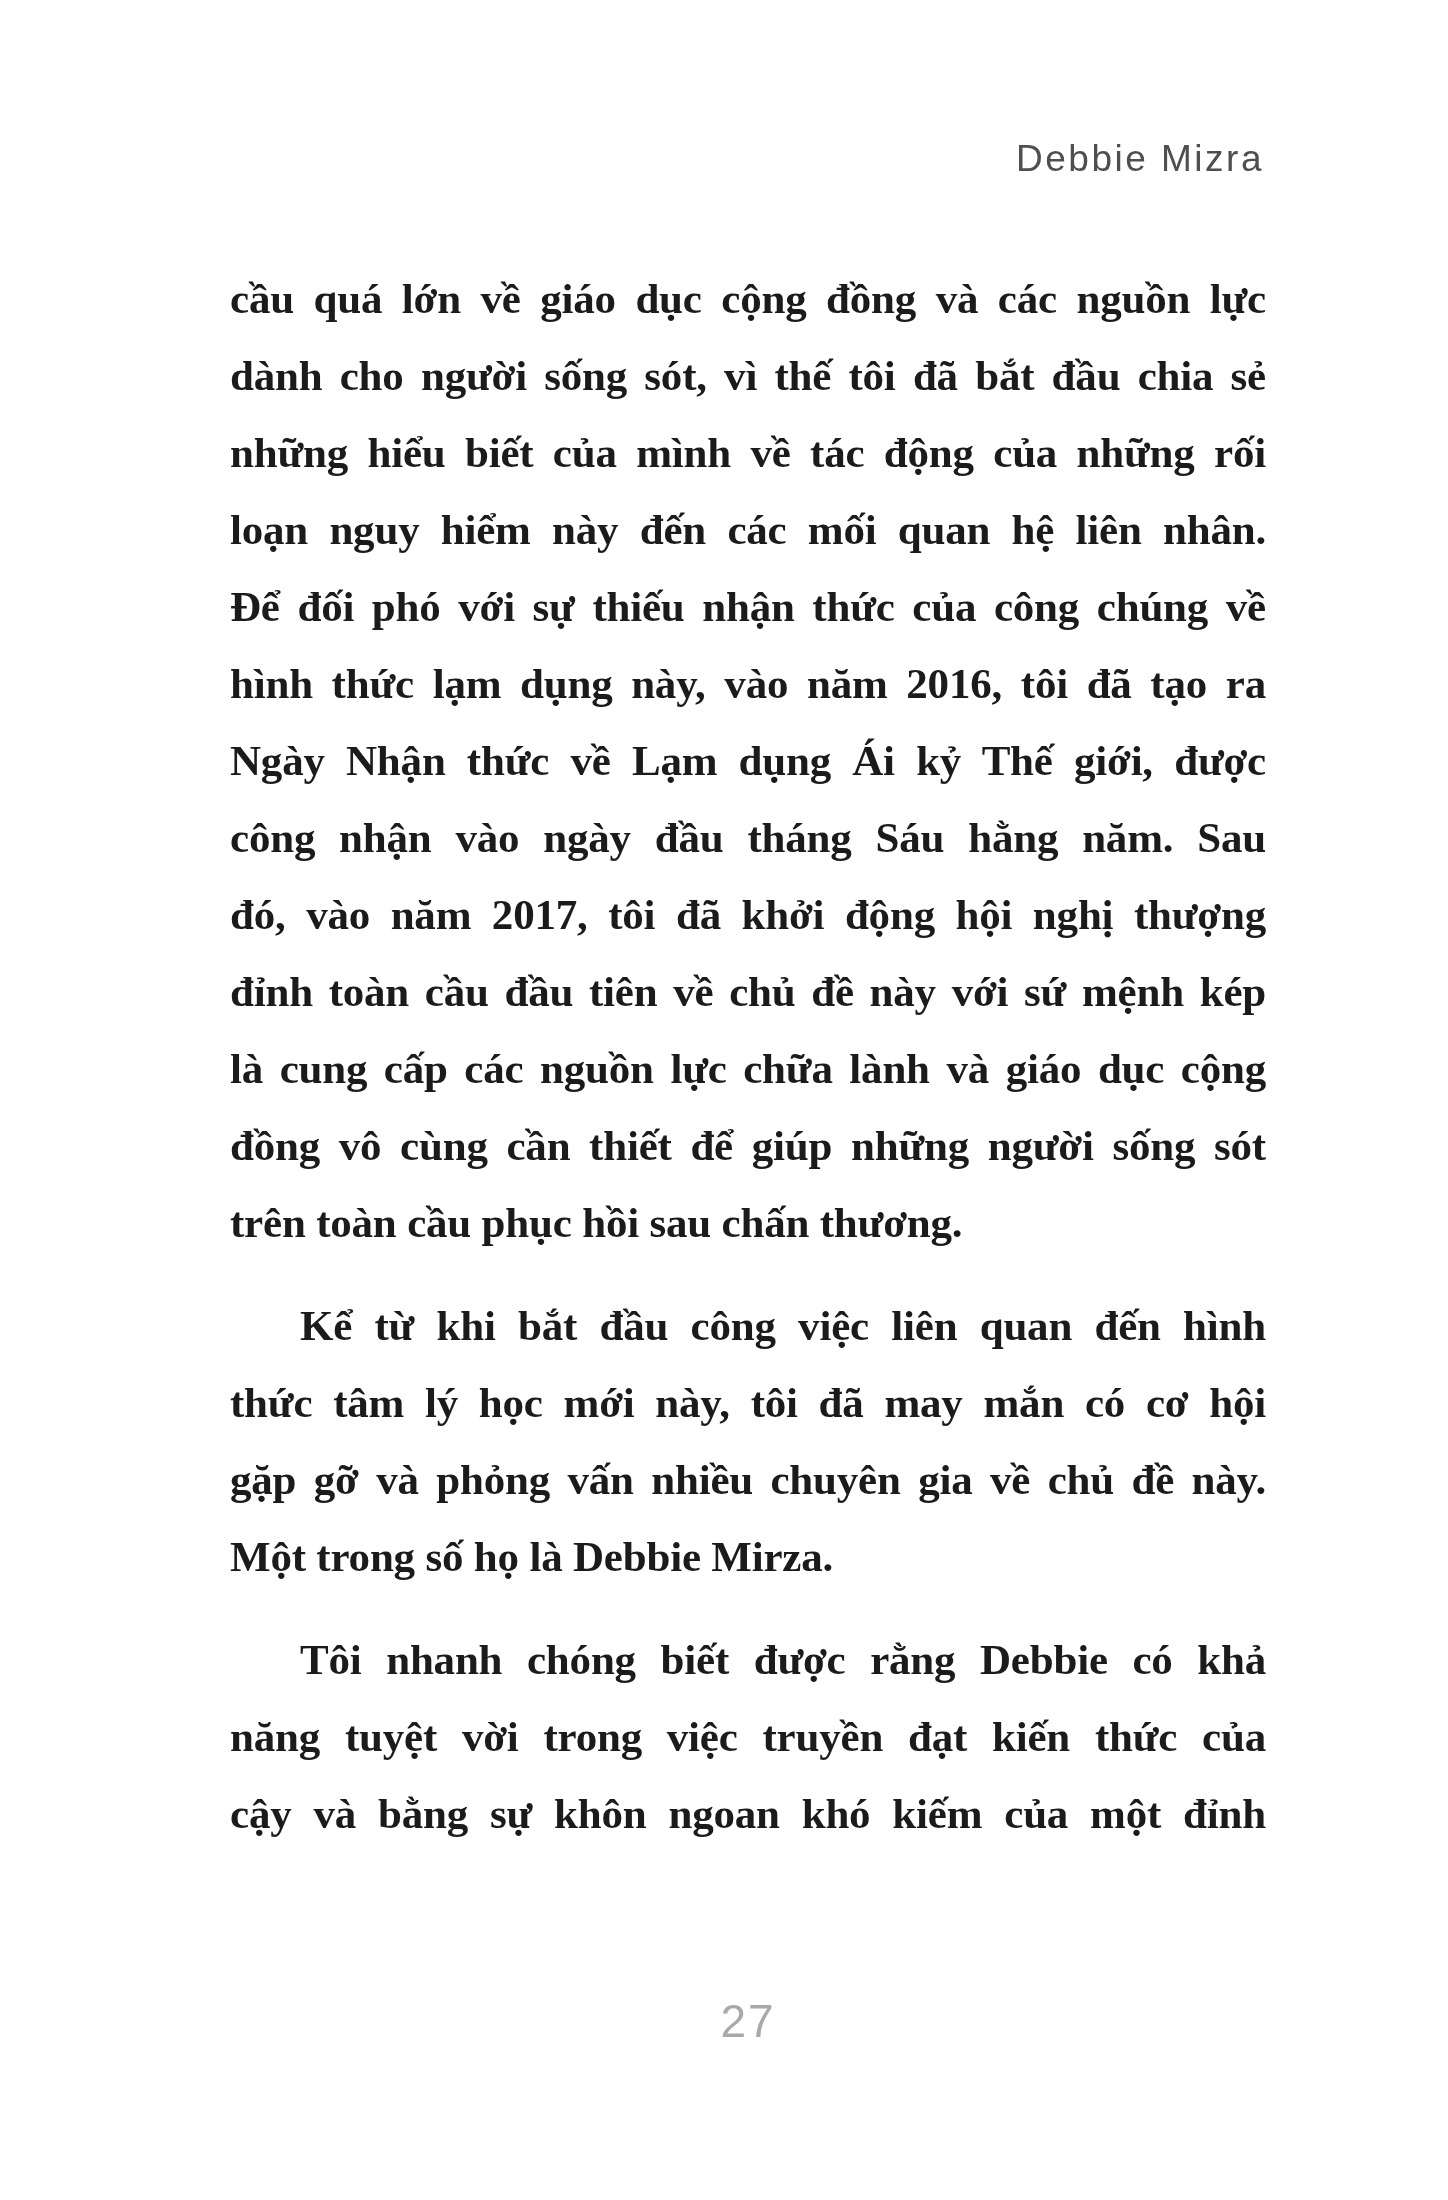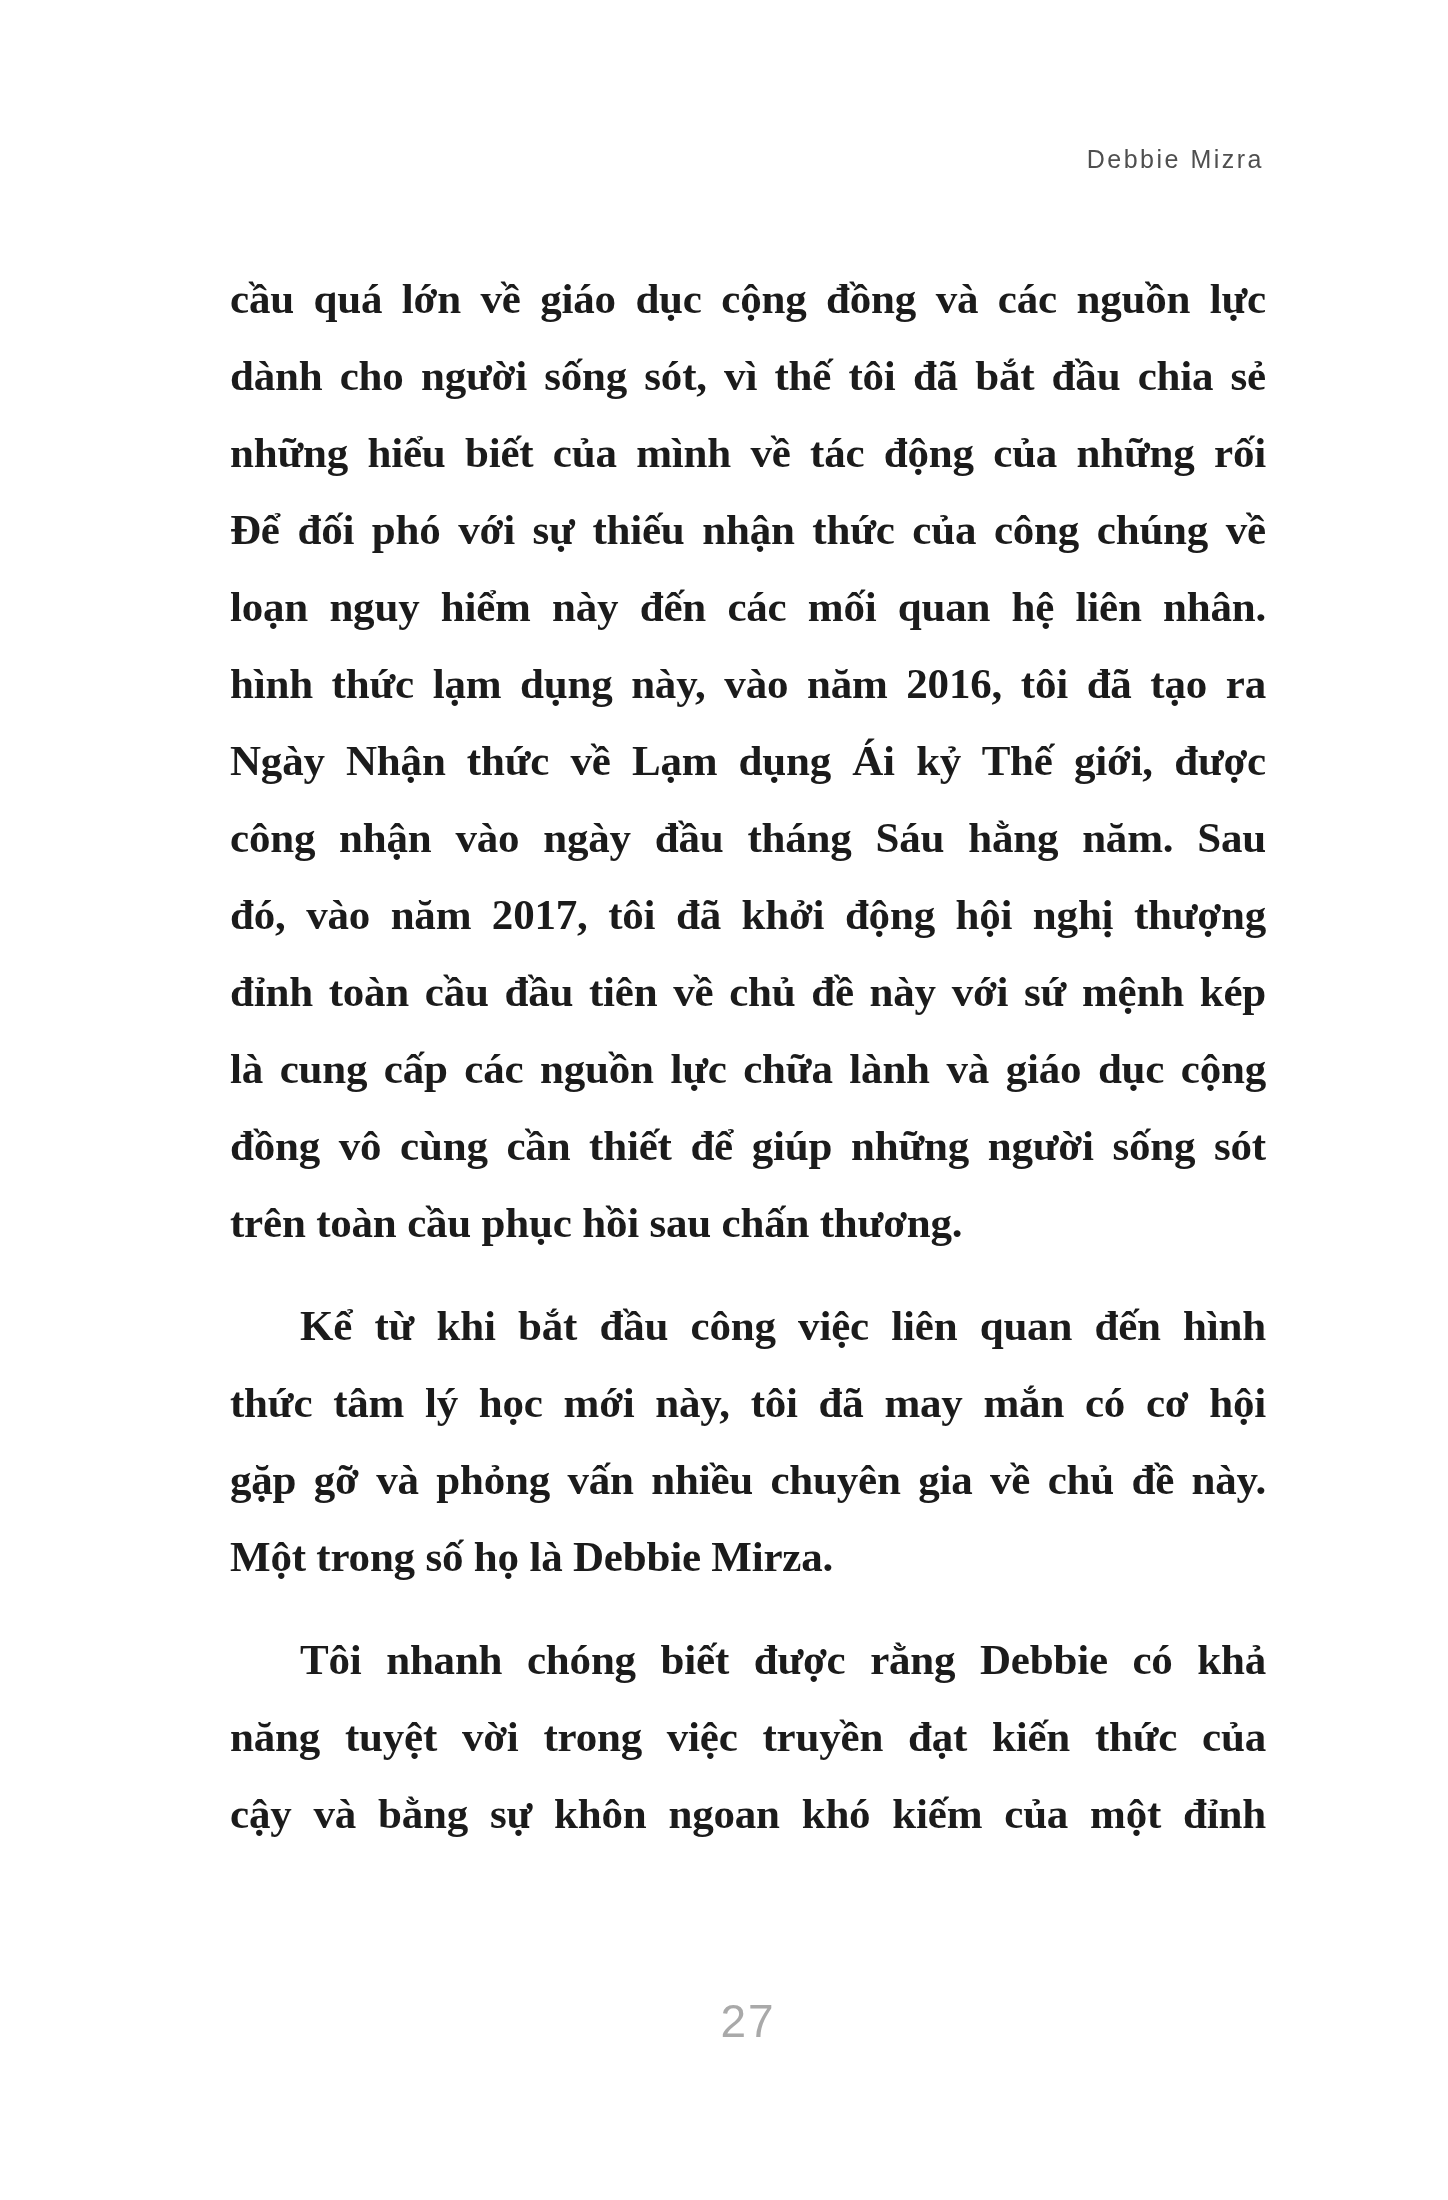--- a/index.html
+++ b/index.html
@@ -19,21 +19,21 @@
     inset: 0;
   }
   .running-header {
     position: absolute;
     top: 138px;
     left: 230px;
     right: 184px;
     text-align: right;
     font-family: "Liberation Sans", "DejaVu Sans", sans-serif;
     font-weight: 300;
-    font-size: 25px;
+    font-size: 37px;
     line-height: 42px;
     letter-spacing: 2.5px;
     color: var(--header-color, #4f4f4f);
   }
   .content {
     position: absolute;
     top: 260px;
     left: 230px;
     right: 182px;
     font-size: 43px;
@@ -75,22 +75,22 @@
 <div class="page">
 
   <div class="running-header">Debbie Mizra</div>
 
   <div class="content">
 
     <div class="para">
       <div class="text-line">cầu quá lớn về giáo dục cộng đồng và các nguồn lực</div>
       <div class="text-line">dành cho người sống sót, vì thế tôi đã bắt đầu chia sẻ</div>
       <div class="text-line">những hiểu biết của mình về tác động của những rối</div>
+      <div class="text-line">loạn nguy hiểm này đến các mối quan hệ liên nhân.</div>
       <div class="text-line">Để đối phó với sự thiếu nhận thức của công chúng về</div>
-      <div class="text-line">loạn nguy hiểm này đến các mối quan hệ liên nhân.</div>
       <div class="text-line">hình thức lạm dụng này, vào năm 2016, tôi đã tạo ra</div>
       <div class="text-line">Ngày Nhận thức về Lạm dụng Ái kỷ Thế giới, được</div>
       <div class="text-line">công nhận vào ngày đầu tháng Sáu hằng năm. Sau</div>
       <div class="text-line">đó, vào năm 2017, tôi đã khởi động hội nghị thượng</div>
       <div class="text-line">đỉnh toàn cầu đầu tiên về chủ đề này với sứ mệnh kép</div>
       <div class="text-line">là cung cấp các nguồn lực chữa lành và giáo dục cộng</div>
       <div class="text-line">đồng vô cùng cần thiết để giúp những người sống sót</div>
       <div class="text-line last">trên toàn cầu phục hồi sau chấn thương.</div>
     </div>
 

